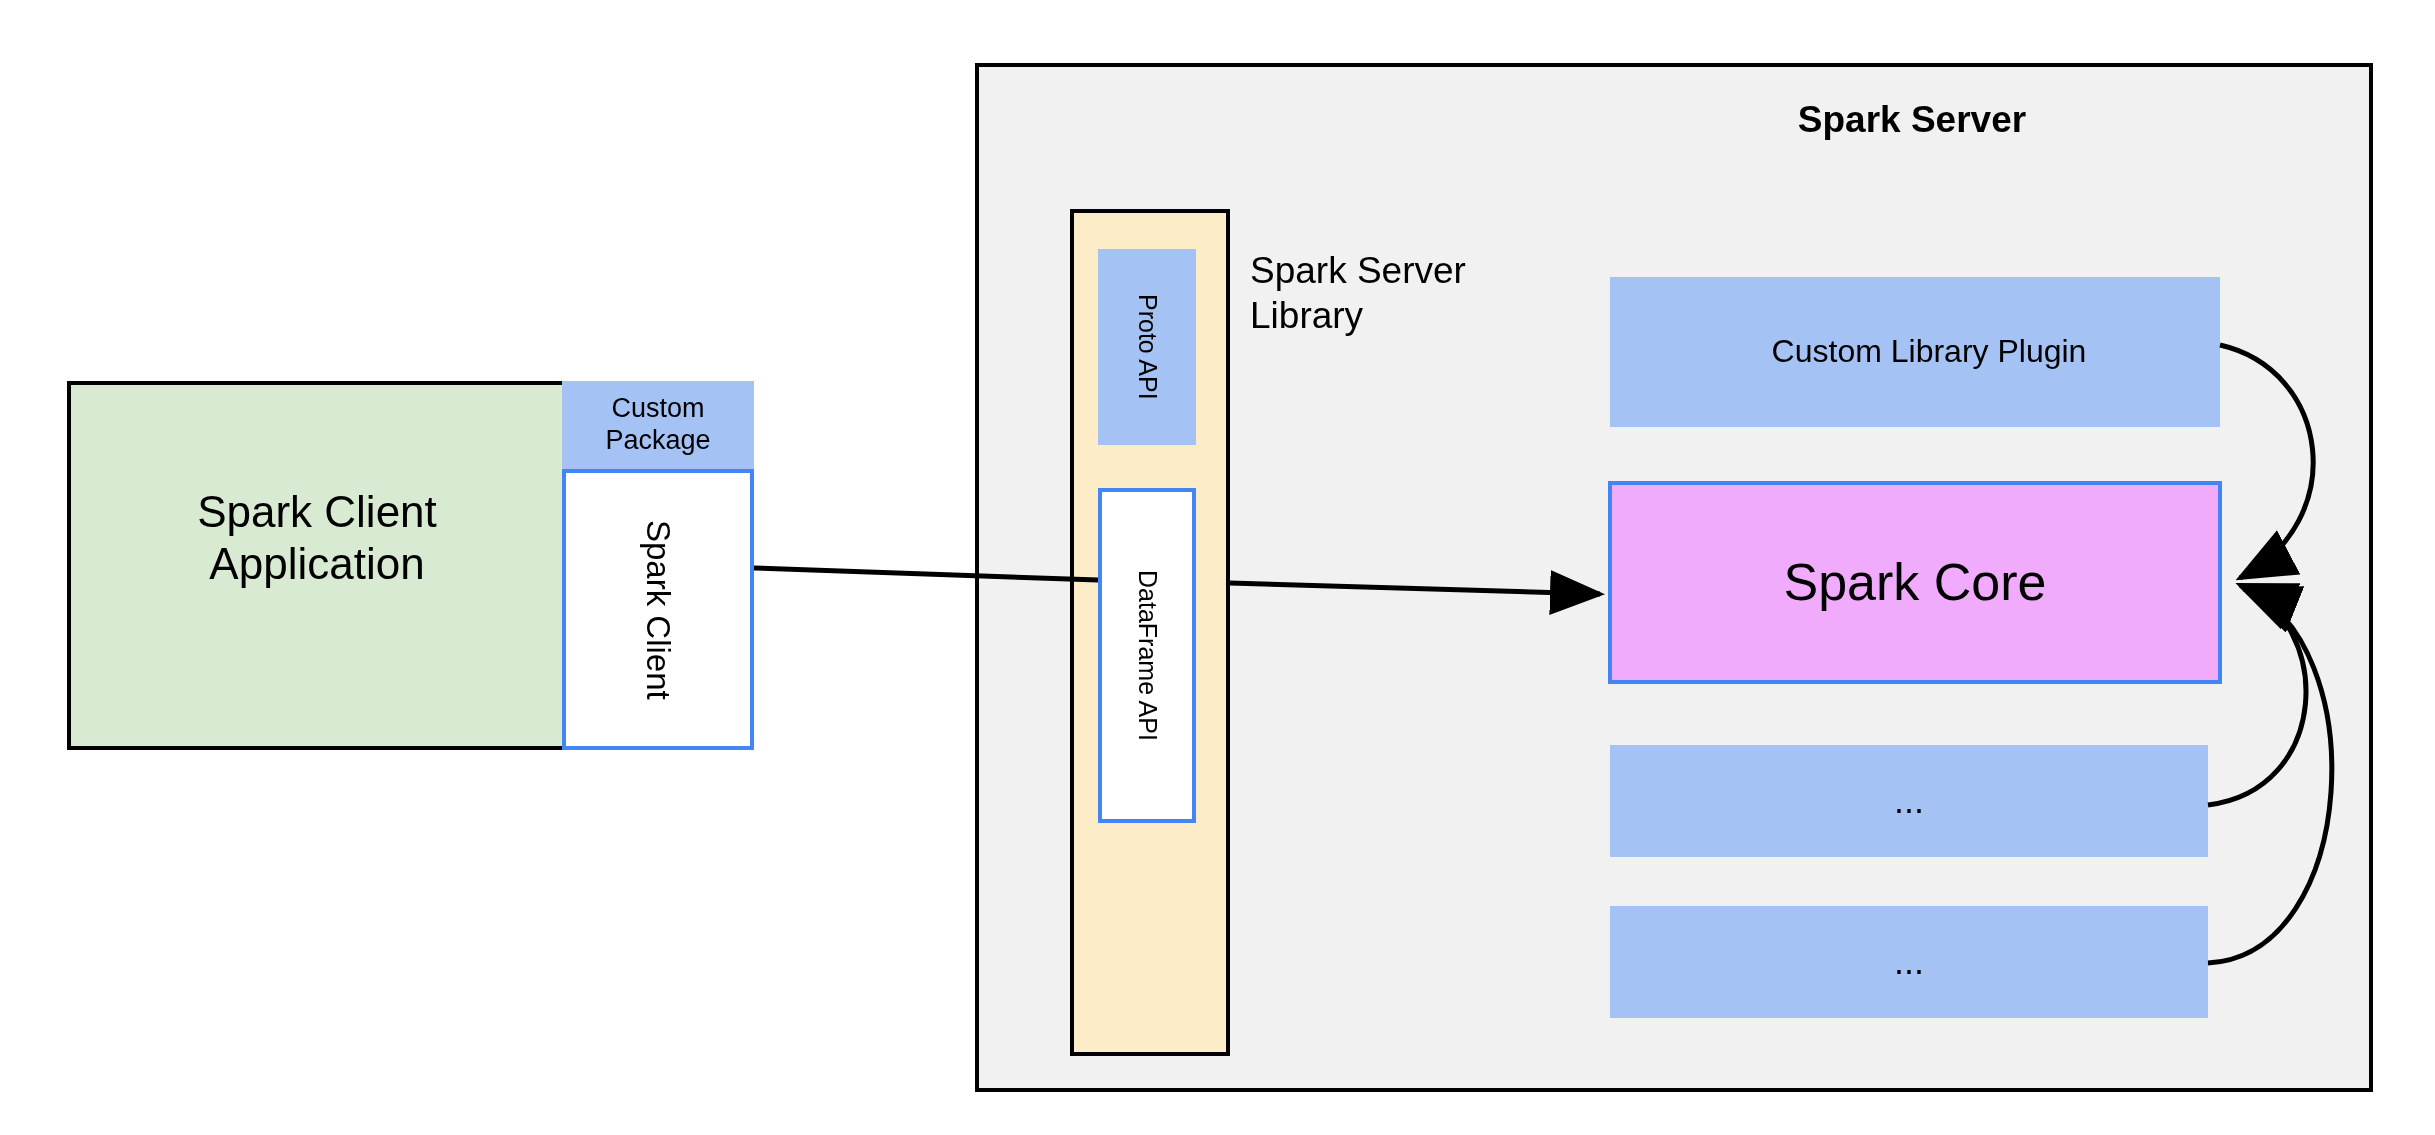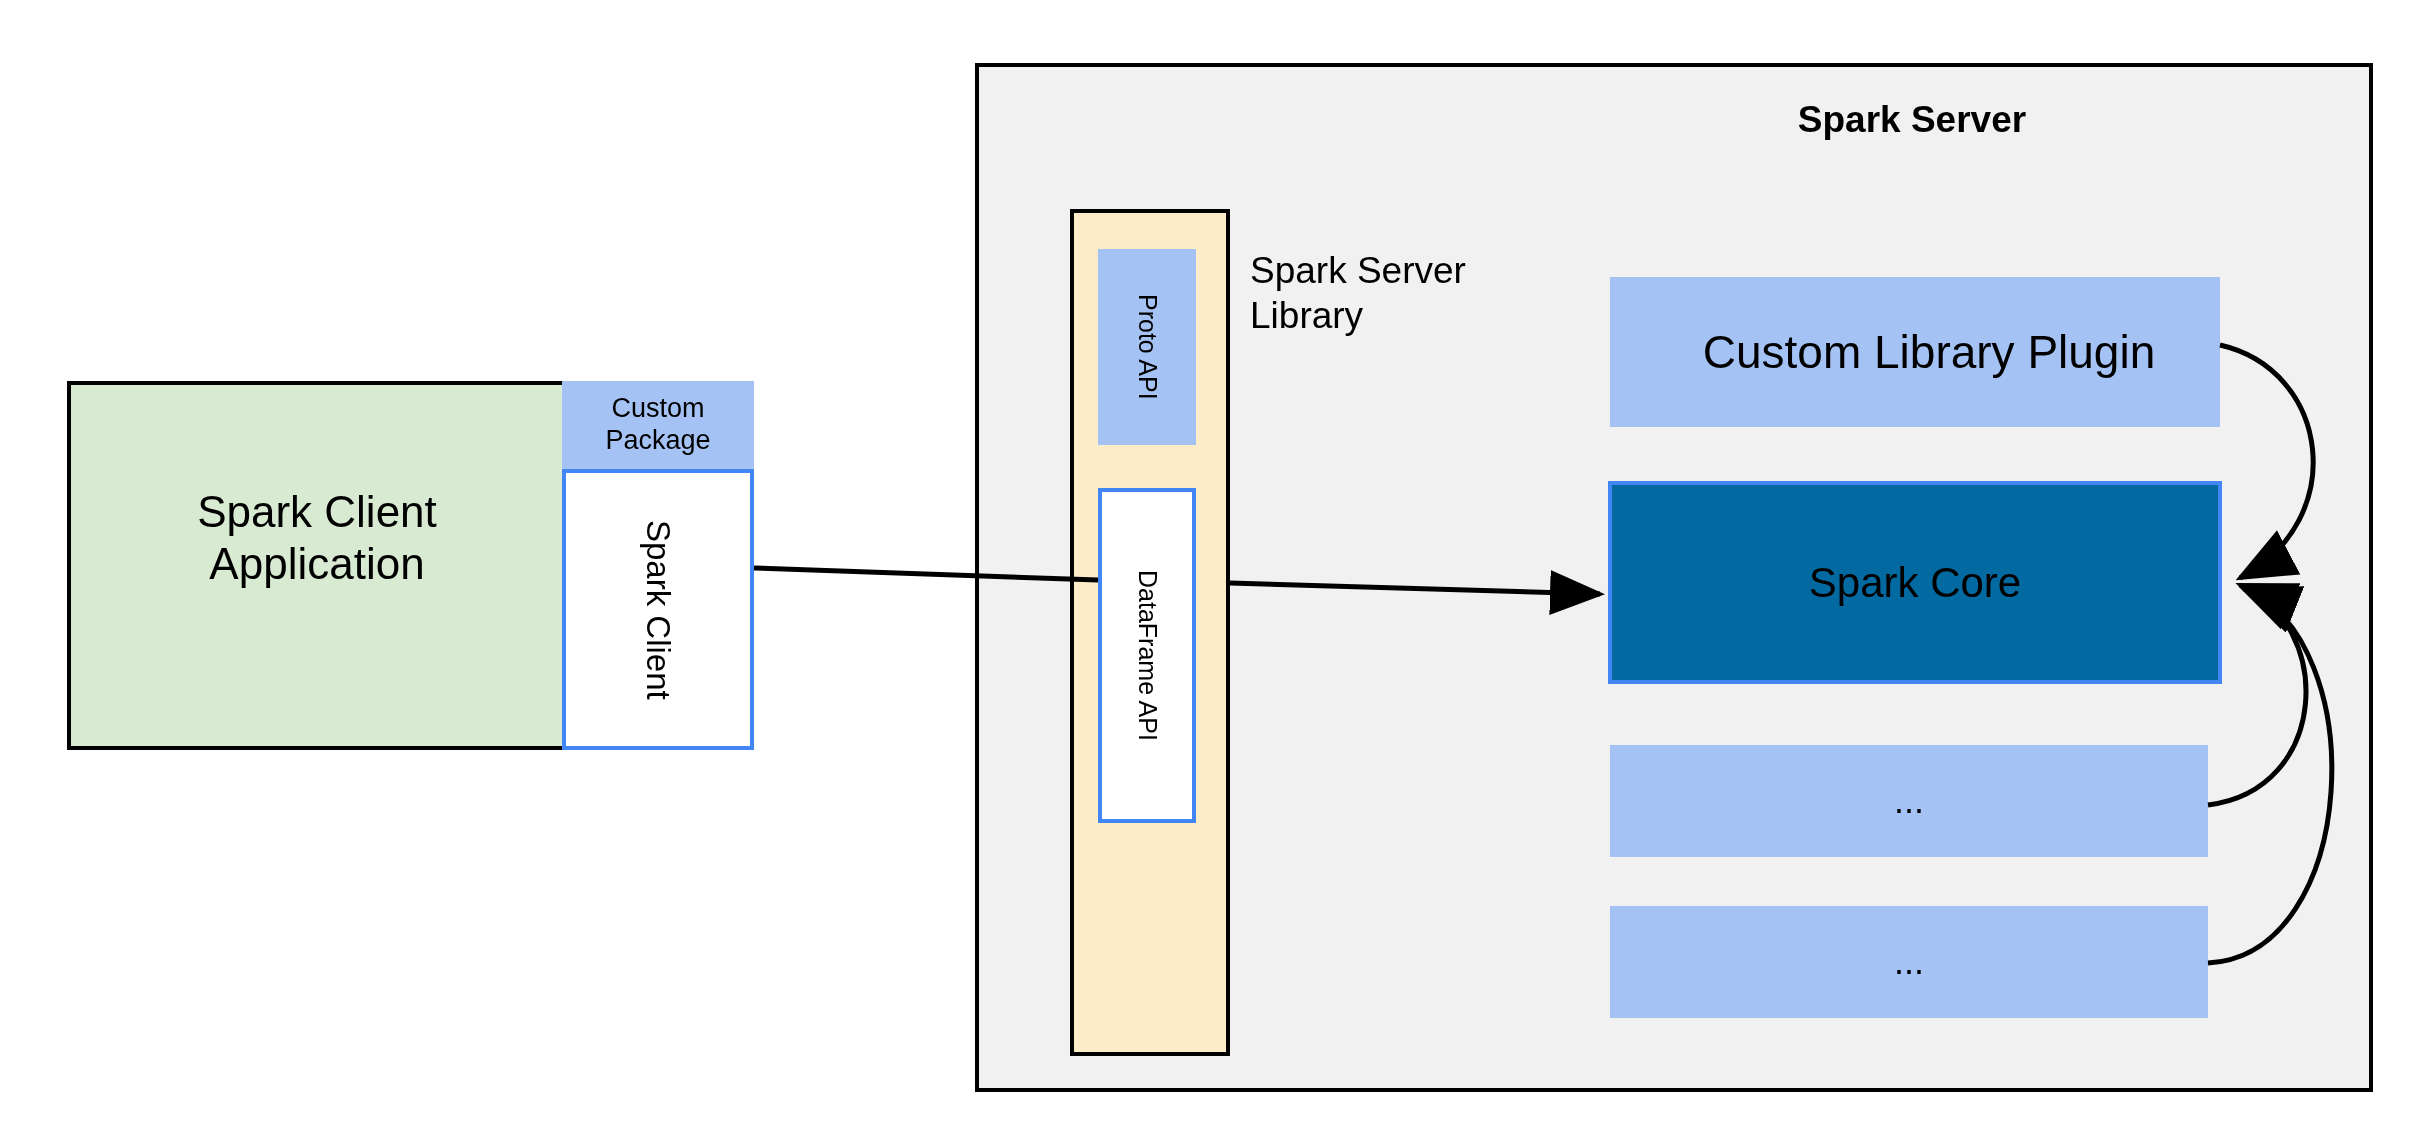--- a/index.html
+++ b/index.html
@@ -144,31 +144,31 @@
   }
 
   
   #custom-library-plugin-box {
     left: 1610px;
     top: 277px;
     width: 610px;
     height: 150px;
     background: #a4c2f4;
     border: none;
-    font-size: 46px;
+    font-size: 32px;
     padding-left: 28px;
   }
   #spark-core-box {
     left: 1608px;
     top: 481px;
     width: 614px;
     height: 203px;
-    background: #0369a1;
+    background: #f0abfc;
     border: 4px solid #4285f4;
-    font-size: 42px;
+    font-size: 52px;
   }
   #ellipsis-box-1 {
     left: 1610px;
     top: 745px;
     width: 598px;
     height: 112px;
     background: #a4c2f4;
     border: none;
     font-size: 36px;
   }

